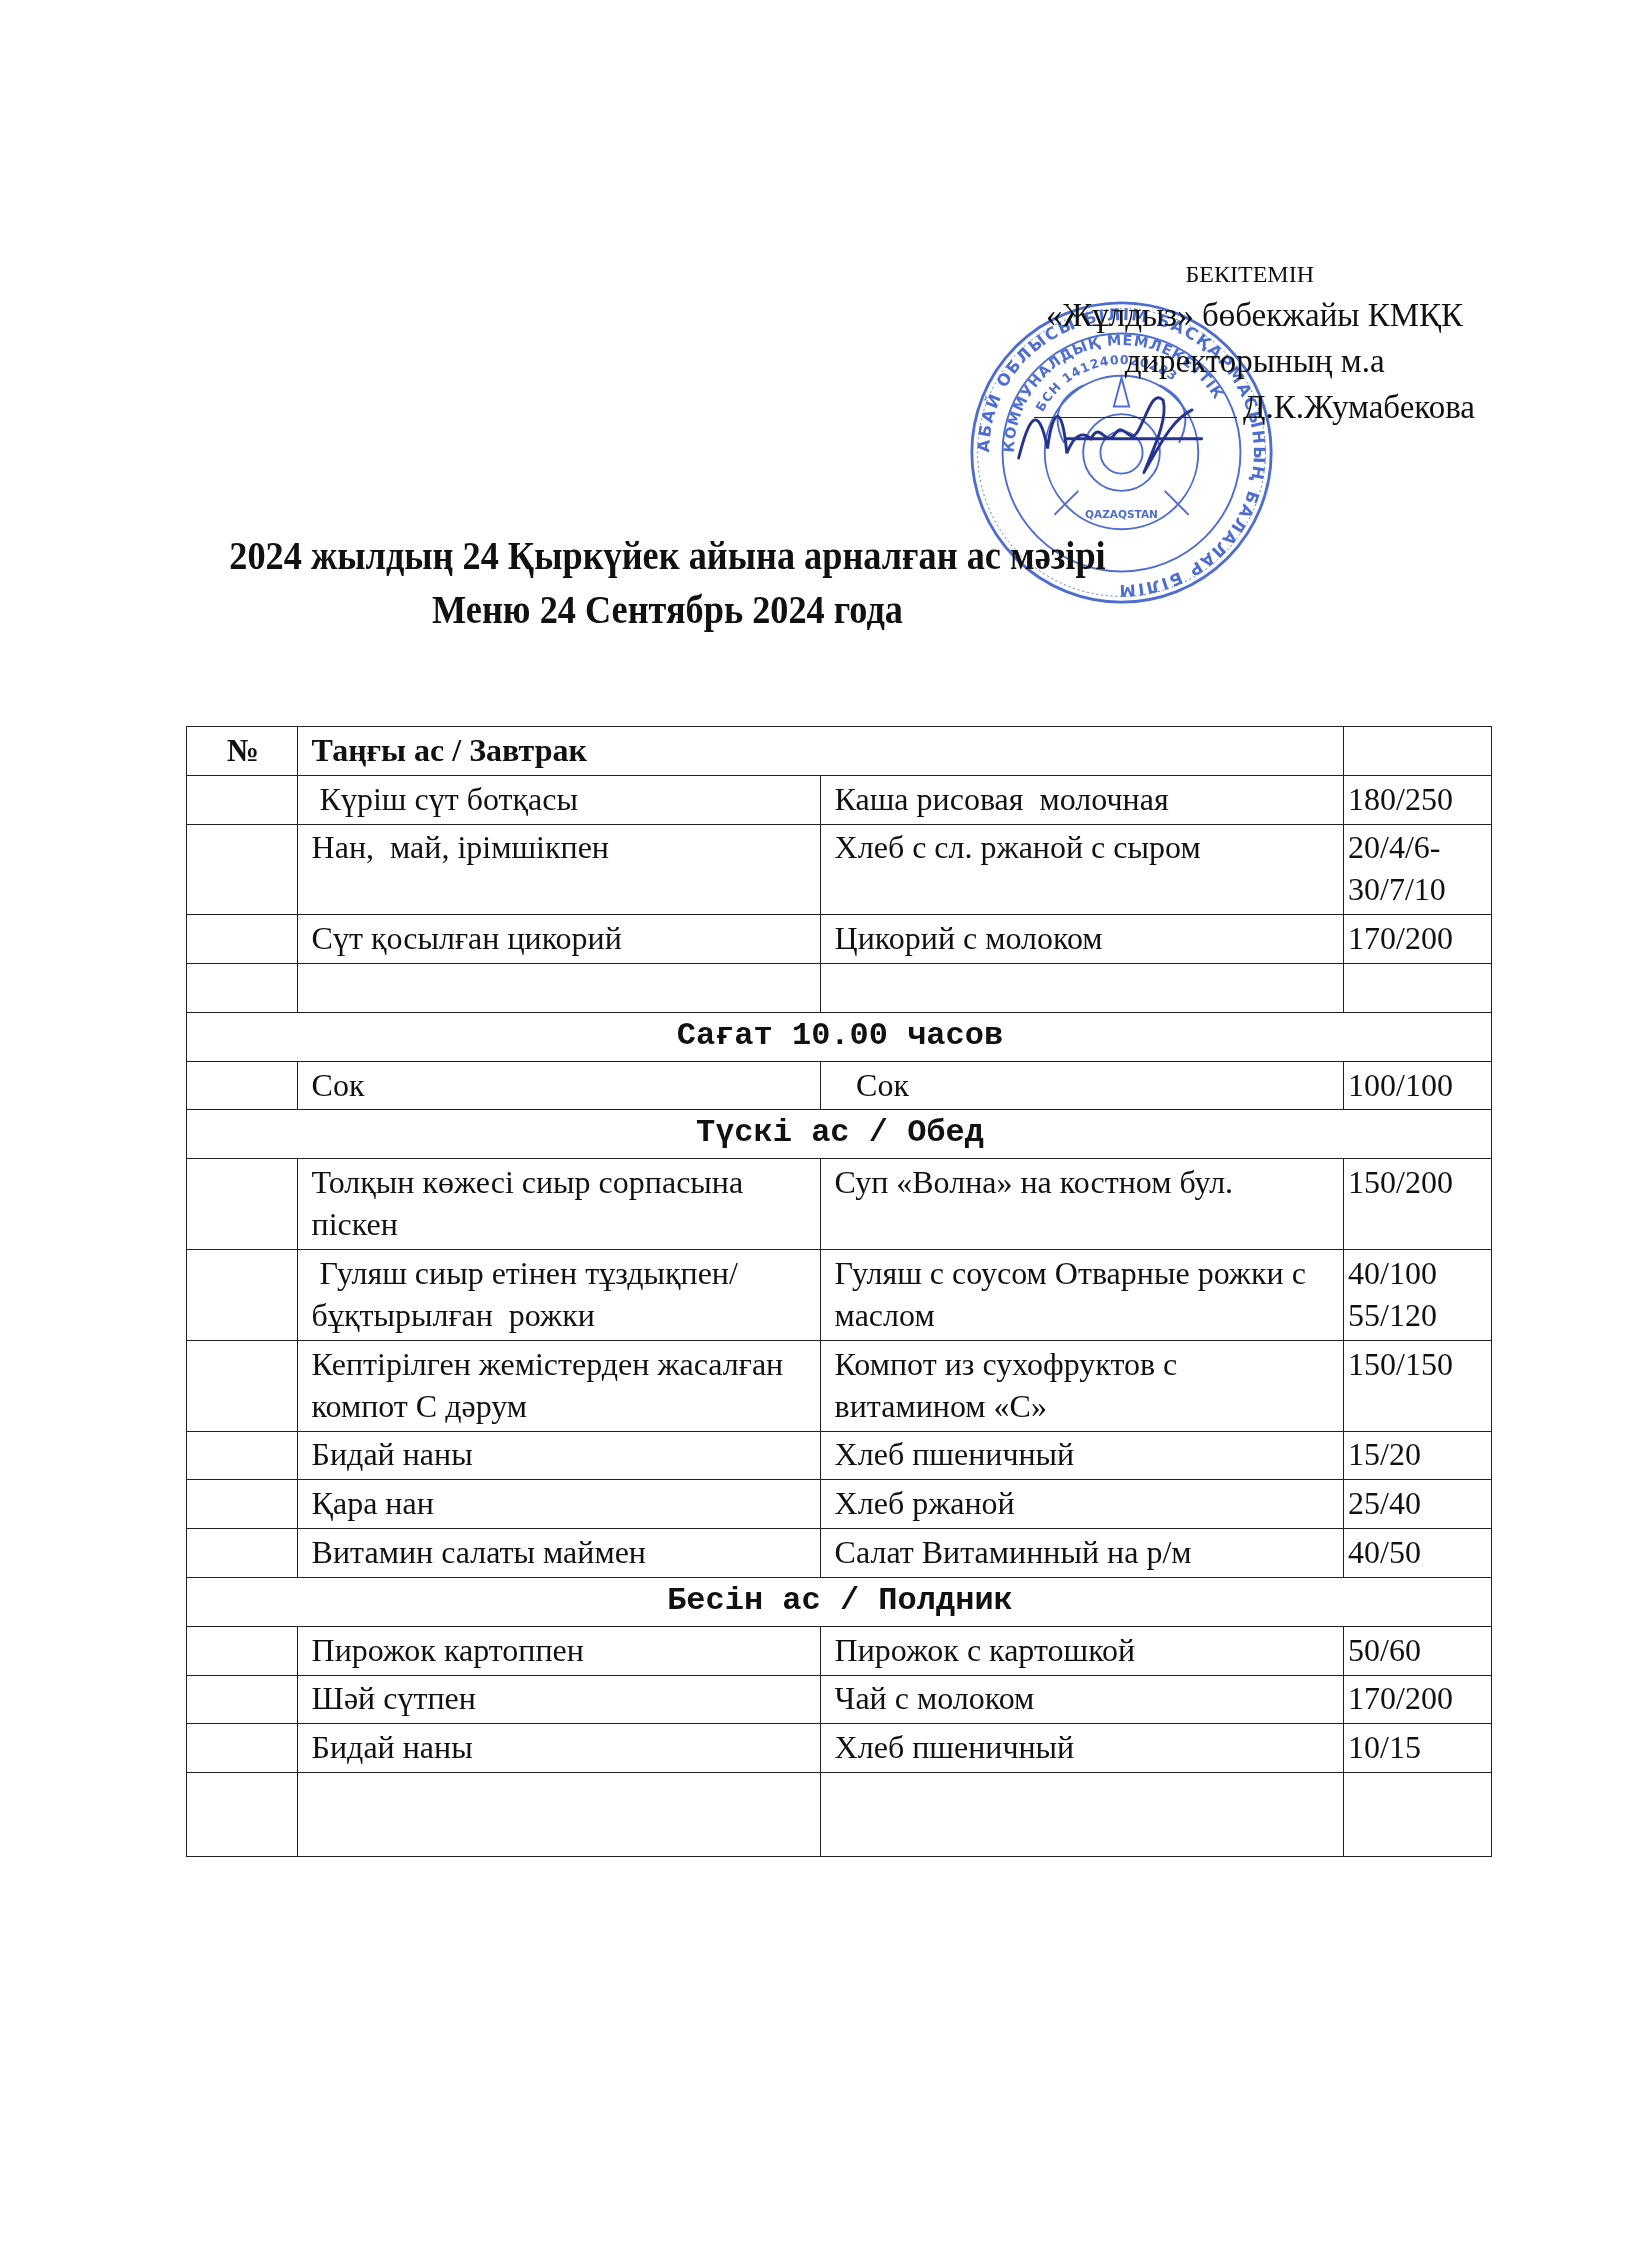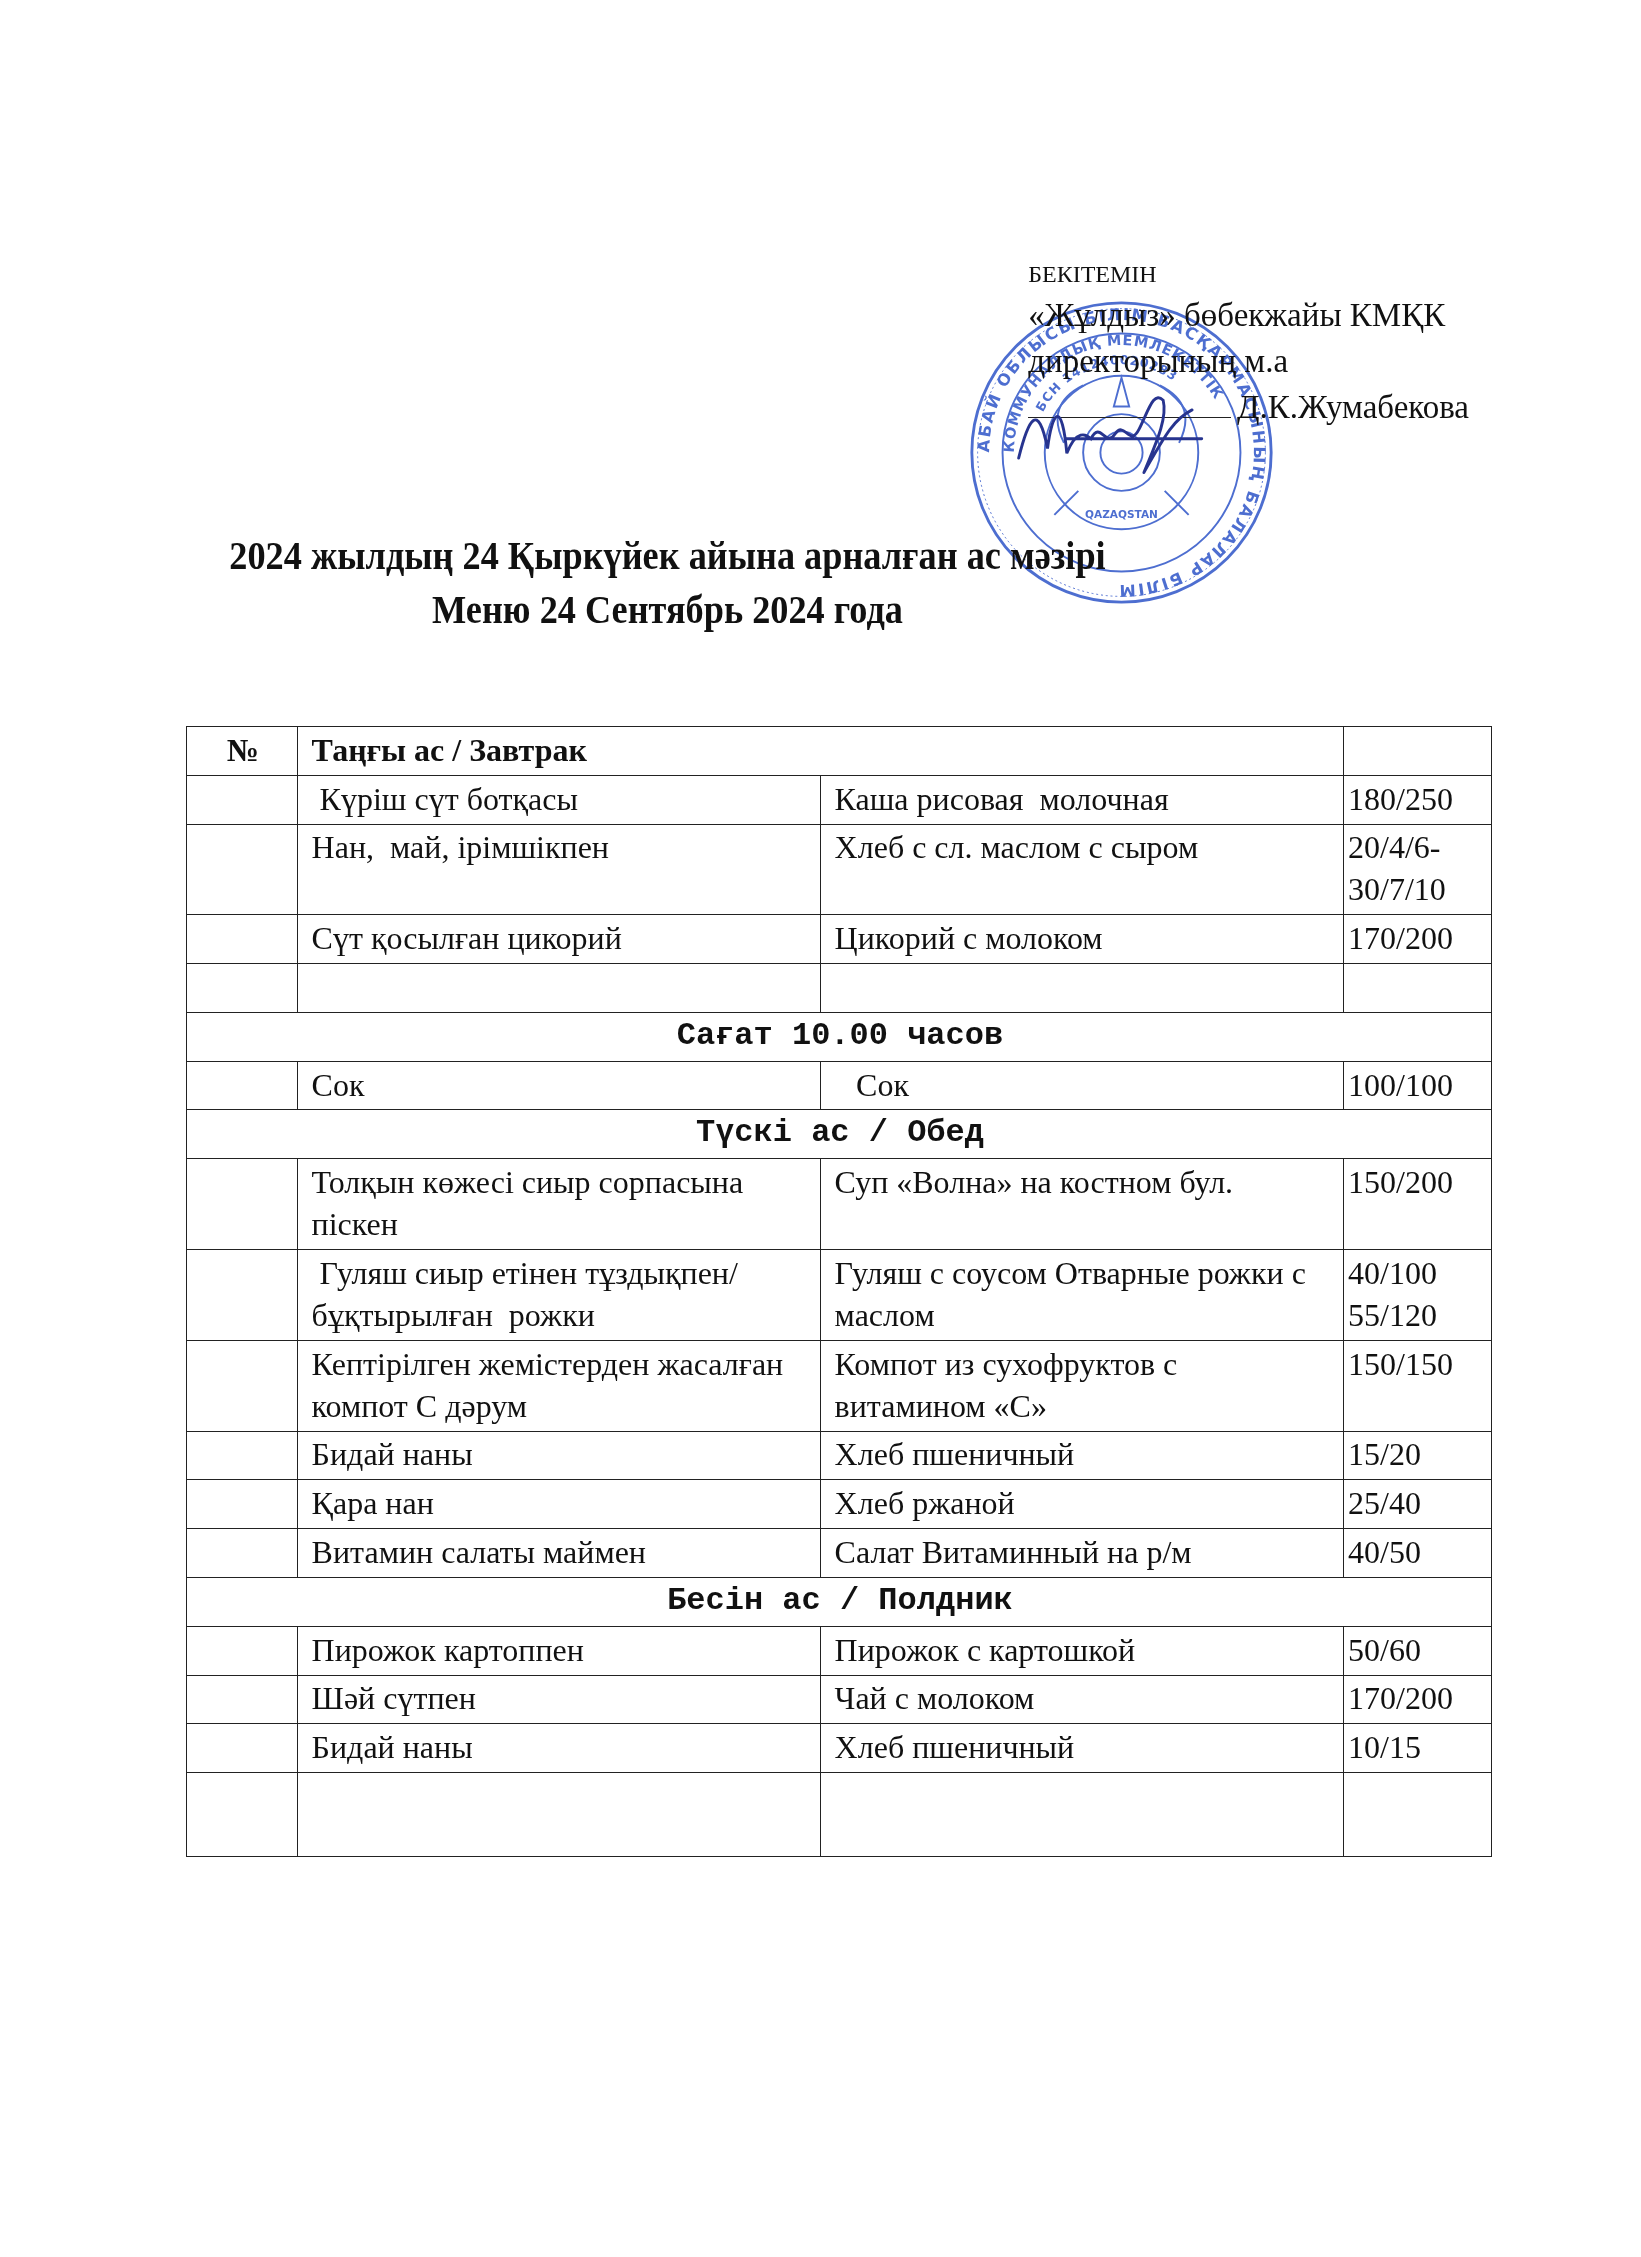--- a/index.html
+++ b/index.html
@@ -1,19 +1,19 @@
 <!DOCTYPE html>
 <html><head>
   <meta charset="utf-8">
   <style>
     html, body { margin: 0; padding: 0; background: #ffffff; }
     body { width: 1641px; height: 2257px; position: relative; overflow: hidden;
            font-family: "Liberation Serif", "DejaVu Serif", serif; color: #111; }
 
-    .approve { position: absolute; right: 172px; top: 257px; text-align: left;
+    .approve { position: absolute; right: 166px; top: 257px; text-align: center;
                font-size: 33px; line-height: 46px; z-index: 2; }
     .approve .approve-title { font-size: 24px; line-height: 35px; margin-right: 9.7px; }
     .sign-line { display: inline-block; width: 203px; border-bottom: 1.9px solid #222;
                  margin-right: 5.8px; vertical-align: baseline; height: 3.9px; }
 
     .stamp { position: absolute; left: 968px; top: 299px; width: 307px; height: 307px;
              z-index: 1; opacity: .85; }
     .signature { position: absolute; left: 1009px; top: 381px; width: 212px; height: 106px;
                  z-index: 3; }
 
@@ -92,21 +92,21 @@
   </tr>
   <tr>
     <td class="num"></td>
     <td class="kz" style="white-space:pre"> Күріш сүт ботқасы</td>
     <td class="ru" style="white-space:pre">Каша рисовая  молочная</td>
     <td class="qty">180/250</td>
   </tr>
   <tr>
     <td class="num"></td>
     <td class="kz" style="white-space:pre">Нан,  май, ірімшікпен</td>
-    <td class="ru">Хлеб с сл. маслом с сыром</td>
+    <td class="ru">Хлеб с сл. ржаной с сыром</td>
     <td class="qty">
       <span class="qty-line">20/4/6-</span>
       <span class="qty-line">30/7/10</span>
     </td>
   </tr>
   <tr>
     <td class="num"></td>
     <td class="kz">Сүт қосылған цикорий</td>
     <td class="ru">Цикорий с молоком</td>
     <td class="qty">170/200</td>

